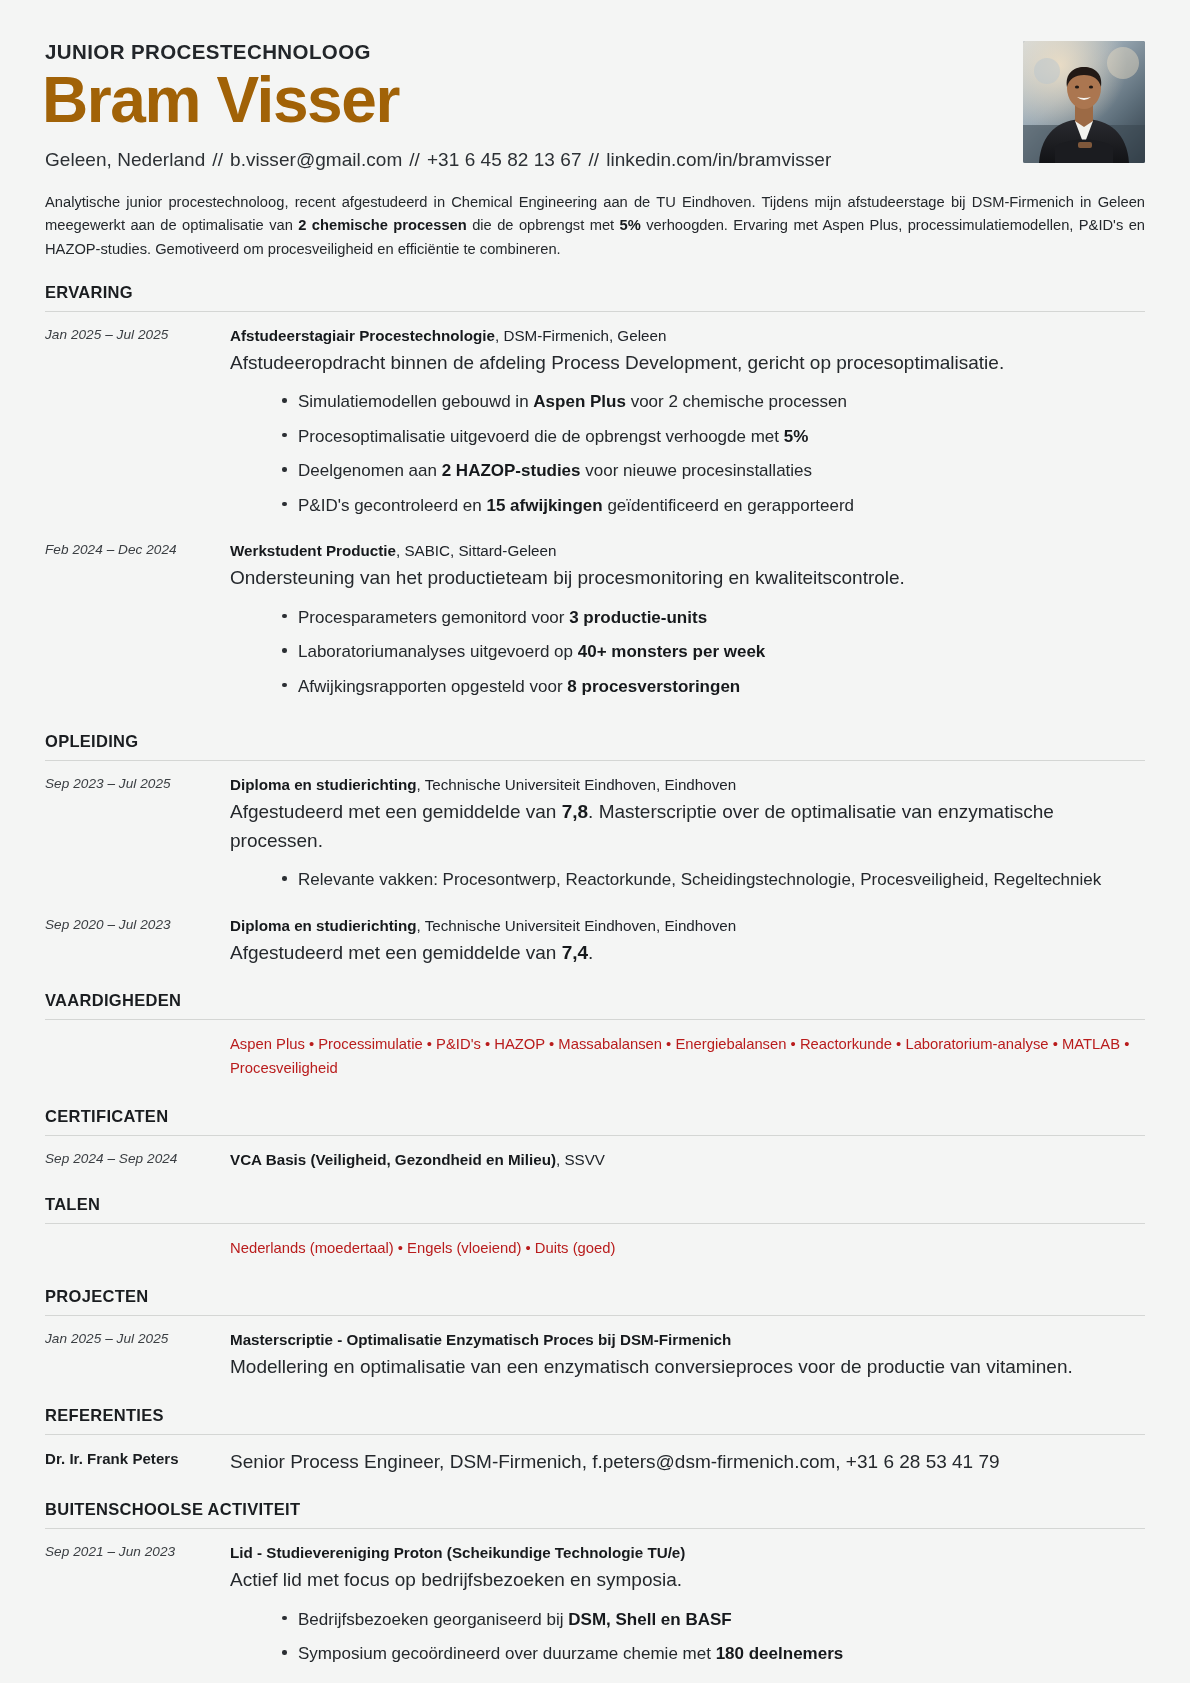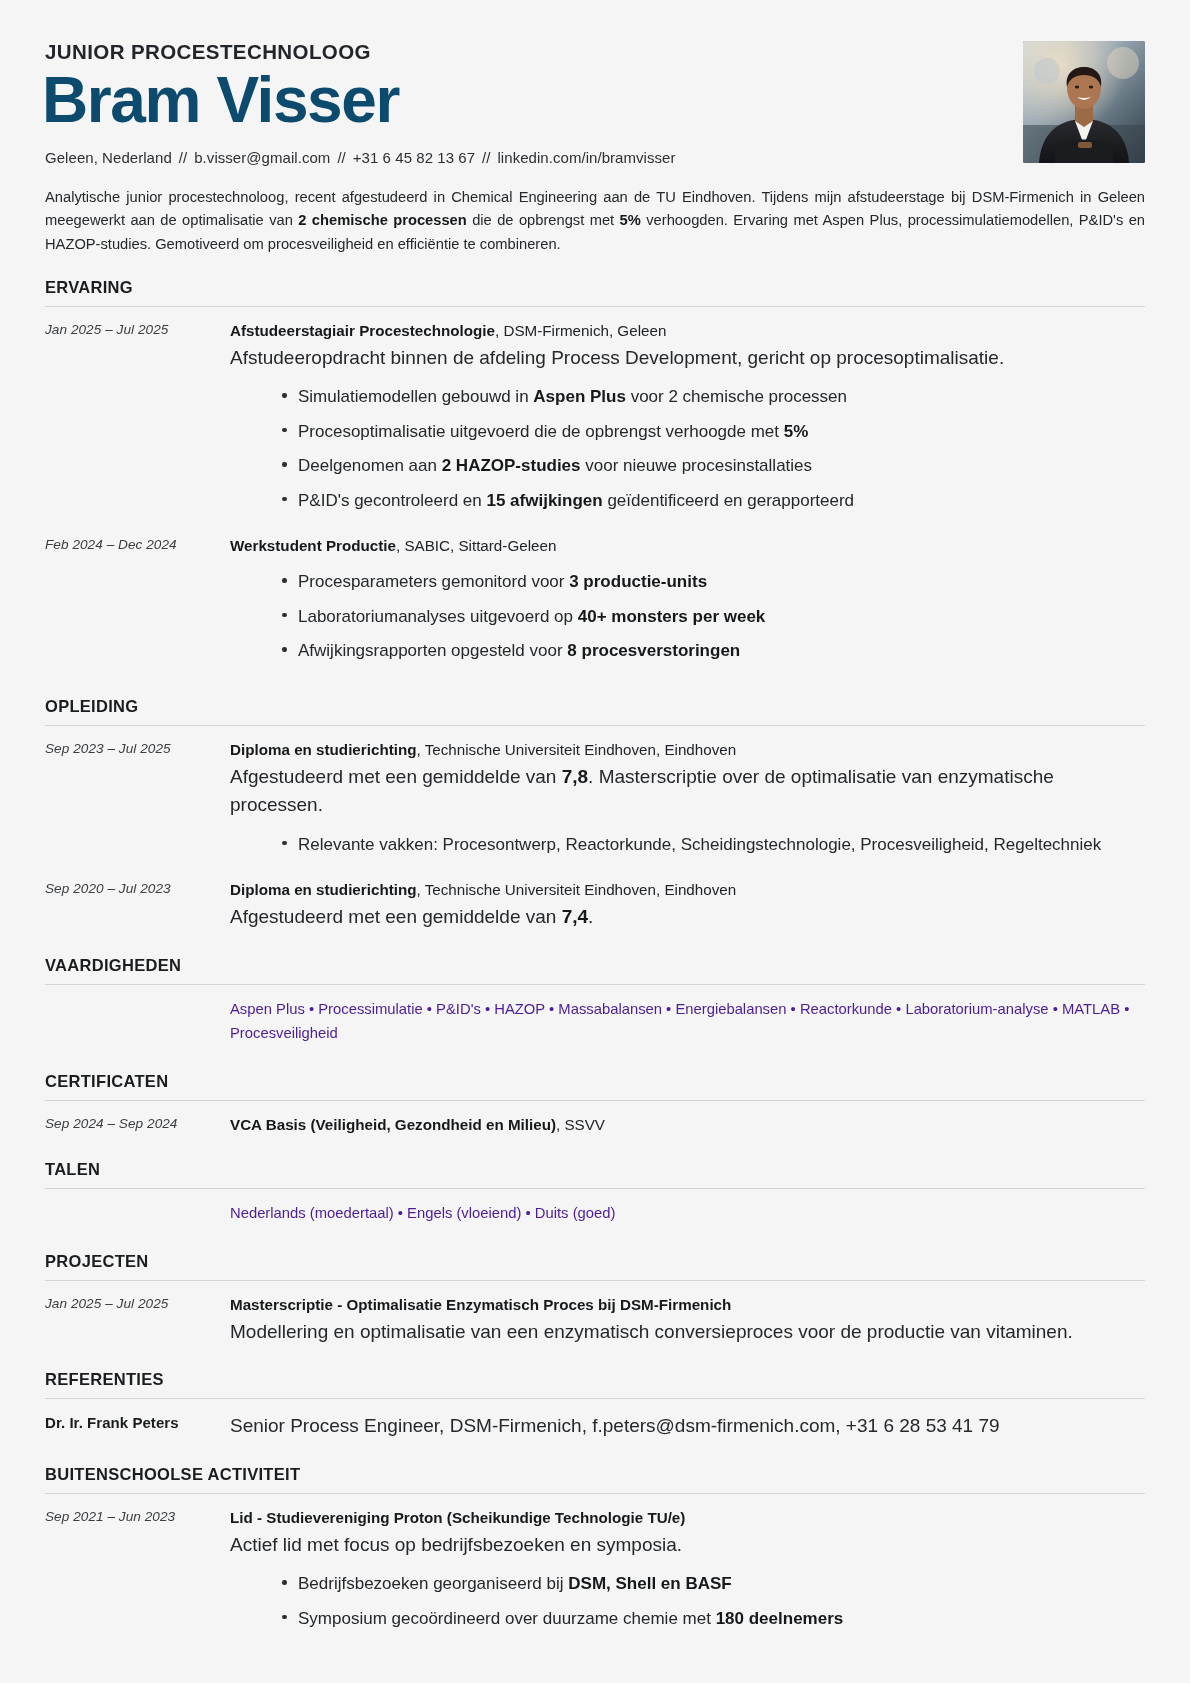--- a/index.html
+++ b/index.html
@@ -30,26 +30,26 @@
     font-weight: bold;
     letter-spacing: 0.4px;
     color: #22262a;
     margin: 0 0 2px 0;
     text-transform: uppercase;
   }
   .full-name {
     font-size: 64px;
     font-weight: bold;
     letter-spacing: -1.4px;
-    color: #0c4a6e;
+    color: #a16207;
     margin: 2px 0 14px -3px;
     line-height: 1.08;
   }
   .contact-line {
-    font-size: 15px;
+    font-size: 19px;
     color: #2c3034;
     letter-spacing: 0.05px;
   }
   .contact-sep { padding: 0 7px; color: #2c3034; }
   .photo {
     width: 122px;
     height: 122px;
     flex: 0 0 122px;
     margin-top: 5px;
     border-radius: 2px;
@@ -135,21 +135,21 @@
     background: #2b2f33;
   }
   .plain-row {
     display: flex;
     padding: 13px 0 4px 0;
   }
   .plain-row .spacer { flex: 0 0 185px; }
   .plain-text {
     flex: 1;
     font-size: 14.8px;
-    color: #4c1d95;
+    color: #b91c1c;
     line-height: 1.62;
     padding-right: 10px;
   }
   .footer {
     text-align: center;
     font-size: 13px;
     color: #4a4e52;
     padding: 52px 0 26px 0;
   }
 </style>
@@ -229,20 +229,21 @@
           <li><span>Deelgenomen aan </span><b>2 HAZOP-studies</b><span> voor nieuwe procesinstallaties</span></li>
           <li><span>P&amp;ID's gecontroleerd en </span><b>15 afwijkingen</b><span> geïdentificeerd en gerapporteerd</span></li>
         </ul>
       </div>
     </div>
 
     <div class="entry tight">
       <div class="entry-date">Feb 2024 – Dec 2024</div>
       <div class="entry-body">
         <div class="entry-heading"><b>Werkstudent Productie</b><span>, SABIC, Sittard-Geleen</span></div>
+        <div class="entry-sub">Ondersteuning van het productieteam bij procesmonitoring en kwaliteitscontrole.</div>
         <ul class="bullets">
           <li><span>Procesparameters gemonitord voor </span><b>3 productie-units</b><span></span></li>
           <li><span>Laboratoriumanalyses uitgevoerd op </span><b>40+ monsters per week</b><span></span></li>
           <li><span>Afwijkingsrapporten opgesteld voor </span><b>8 procesverstoringen</b><span></span></li>
         </ul>
       </div>
     </div>
   </div>
 
   <div class="section">

